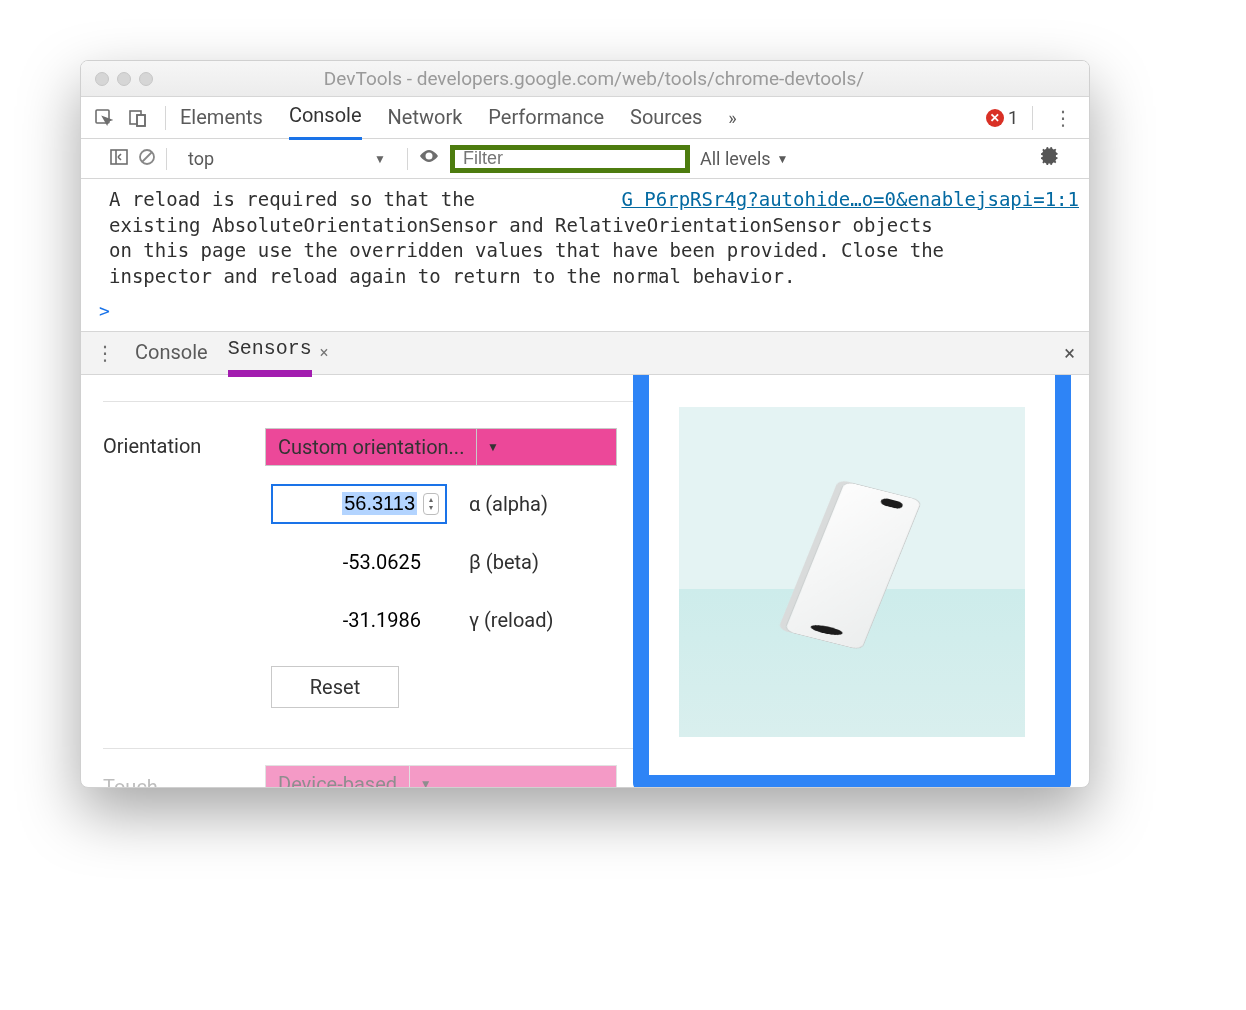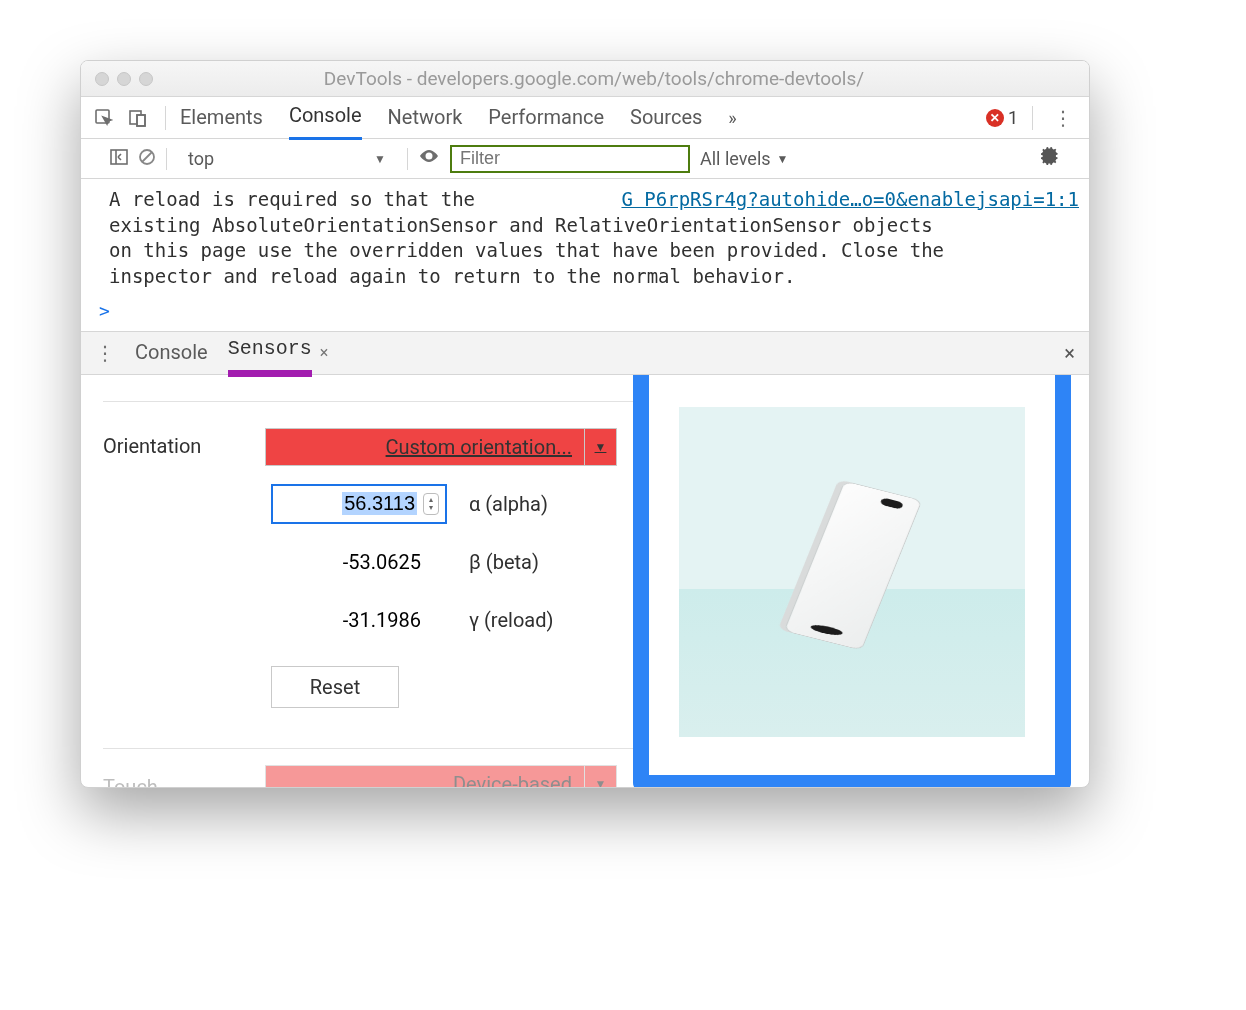--- a/index.html
+++ b/index.html
@@ -61,21 +61,21 @@
     height:40px; display:flex; align-items:center; gap:10px;
     padding:0 29px; border-bottom:1px solid #d6d6d6; font-size:18px; color:#5a5a5a;
   }
   .console-toolbar .sep2 { width:1px; height:22px; background:#d6d6d6; }
   .ctx-select { display:flex; align-items:center; gap:6px; padding:4px 10px; border:1px solid transparent; min-width:220px; justify-content:space-between;}
   .ctx-select .sel-ar { font-size:12px; color:#666; }
   .eye { font-size:20px; }
   .filter-box { flex:0 0 240px; }
   .filter-box input {
     width:100%; height:28px; font-size:18px; color:#888;
-    border:2px solid #4d7c0f; background:#fff; padding:0 8px;
+    border:5px solid #4d7c0f; background:#fff; padding:0 8px;
   }
   .levels { display:flex; align-items:center; gap:6px; }
   .gear { font-size:20px; margin-left:auto; }
   
   .console-body { padding:8px 10px 4px 28px; font-family: Menlo, Consolas, monospace; font-size:19px; color:#303030; line-height:1.35; }
   .console-body .right-link { float:right; text-decoration:underline; color:#0369a1; }
   .prompt-row { padding: 6px 18px 10px; color:#1a73e8; font-family:Menlo,Consolas,monospace; font-size:18px; }
   
   .drawer-tabs {
     height:44px; border-top:1px solid #d6d6d6; border-bottom:1px solid #d6d6d6;
@@ -90,22 +90,22 @@
   .drawer-tabs .panel-close { font-size:20px; color:#555; }
   
   .sensors {
     flex:1; overflow:hidden; position:relative;
     padding: 26px 20px 10px 22px;
   }
   .hr-top { height:1px; background:#e2e2e2; margin-bottom:26px; }
   .form-row { display:flex; align-items:flex-start; gap:22px; font-size:20px; color:#303030; margin-bottom:14px;}
   .form-label { width:140px; padding-top:6px; }
   .select-box {
-    width:352px; height:38px; border:1px solid #c9c9c9; background:#ef4444;
-    display:flex; align-items:center; justify-content:flex-end;text-decoration:underline;
+    width:352px; height:38px; border:1px solid #c9c9c9; background:#ec4899;
+    display:flex; align-items:center; justify-content:flex-start;
   }
   .select-box .sel-text { padding:0 12px; font-size:20px; color:#333;}
   .select-box .sel-btn { width:32px; height:100%; border-left:1px solid #c9c9c9; display:flex;align-items:center;justify-content:center; font-size:12px; color:#333;}
   .angle-rows { margin-left:168px; margin-top:18px; display:flex; flex-direction:column; gap:18px; }
   .angle-row { display:flex; align-items:center; gap:22px; font-size:20px;}
   .num-input {
     width:176px; height:40px; border:2px solid #1a73e8; background:#fff;
     display:flex; align-items:center; justify-content:flex-end; padding-right:6px;
     position:relative;
     padding-left:20px;

